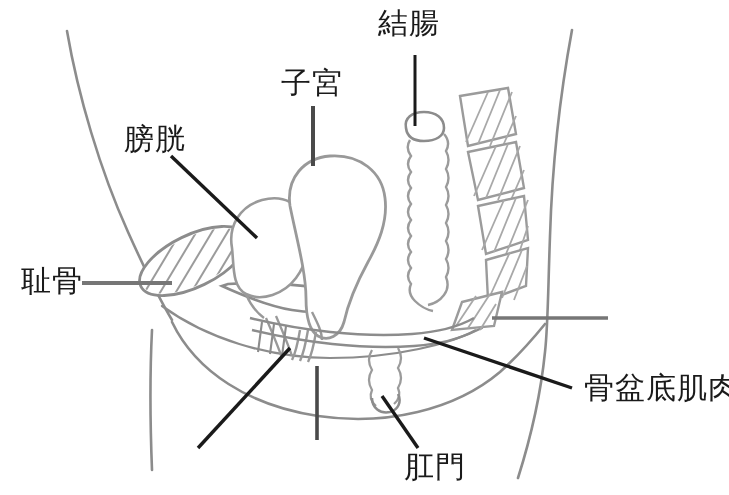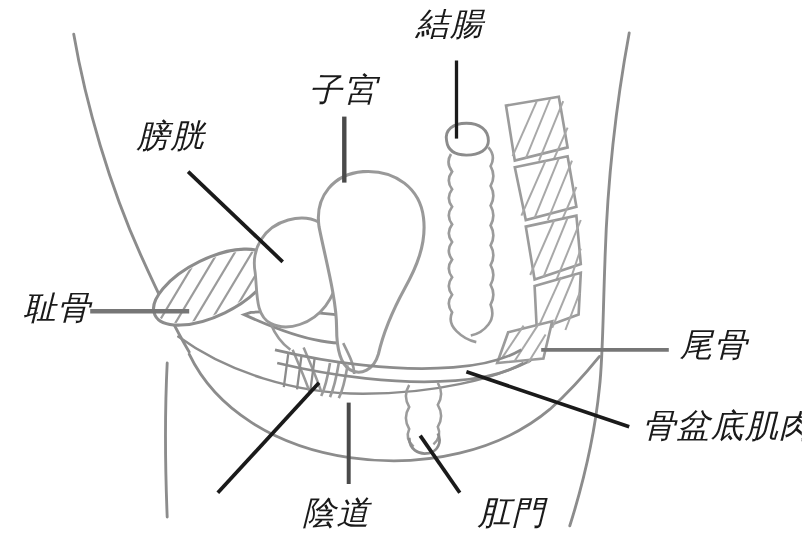--- a/index.html
+++ b/index.html
@@ -8,21 +8,20 @@
     padding: 0;
     background: #ffffff;
   }
   #stage {
     position: relative;
     width: 729px;
     height: 495px;
     background: #ffffff;
     overflow: hidden;
     font-family: "Liberation Serif", "DejaVu Serif", serif;
-    font-style: italic;
   }
   #diagram {
     position: absolute;
     left: 0;
     top: 0;
     width: 729px;
     height: 495px;
   }
   .lbl {
     position: absolute;
@@ -184,26 +183,24 @@
       <line x1="290" y1="348" x2="198" y2="448" stroke="#1a1a1a" stroke-width="3.4"></line>
       <line x1="317" y1="366" x2="317" y2="440" stroke="#4a4a4a" stroke-width="3.6"></line>
       <line x1="382" y1="396" x2="418" y2="448" stroke="#1a1a1a" stroke-width="3.4"></line>
     </g>
   </svg>
 
   <div class="lbl" style="left:378px; top:8px;">結腸</div>
 
   <div class="lbl" style="left:281px; top:68px;text-align:center;">子宮</div>
 
-  <div class="lbl" style="left:124px; top:110px;">膀胱</div>
+  <div class="lbl" style="left:124px; top:124px;">膀胱</div>
 
   <div class="lbl" style="left:21px; top:266px;">耻骨</div>
 
-  <div class="lbl" style="left:618px; top:300px;">尾骨</div>
 
   <div class="lbl" style="left:584px; top:373px;">骨盆底肌肉</div>
 
 
-  <div class="lbl" style="left:275px; top:452px;">陰道</div>
-
-  <div class="lbl" style="left:404px; top:452px;margin-left:30px;">肛門</div>
+
+  <div class="lbl" style="left:404px; top:452px;">肛門</div>
 
 </div>
 
 </body></html>

